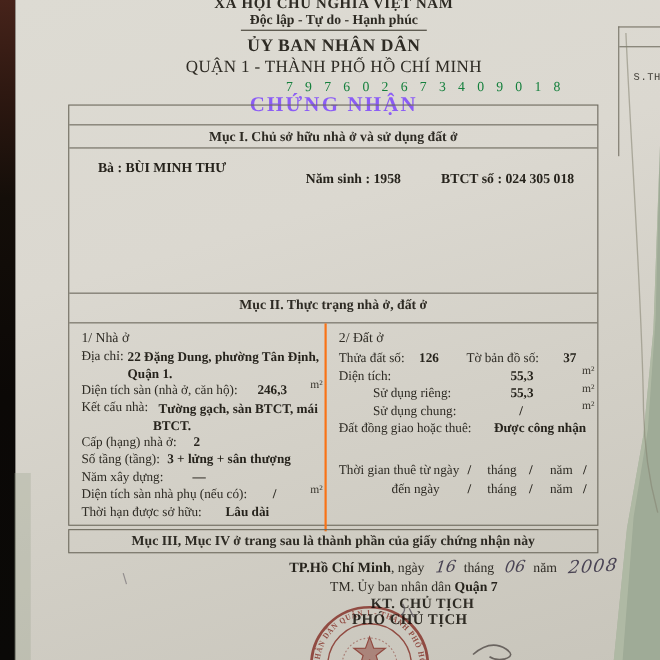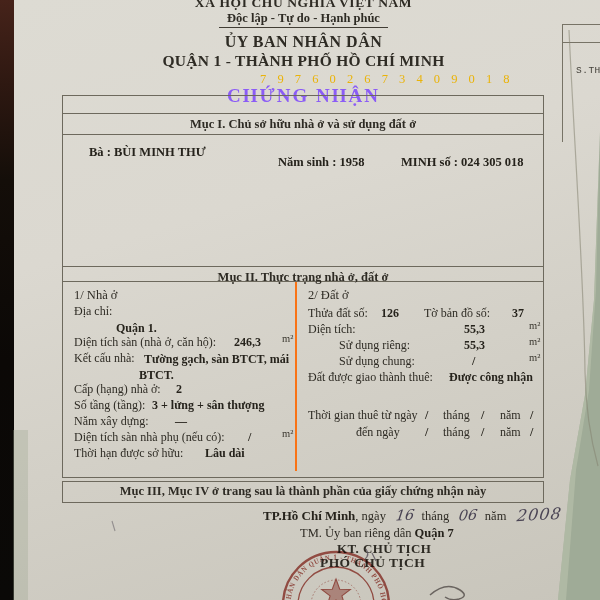--- a/index.html
+++ b/index.html
@@ -9,30 +9,30 @@
   .photo{position:absolute;inset:0;background:#111;}
   .dark-strip{position:absolute;left:0;top:0;width:14px;height:600px;
     background:linear-gradient(180deg,#46231a 0%,#2e1811 14%,#140e09 30%,#0b0806 60%,#0a0907 100%);}
   .paper{position:absolute;left:14px;top:0;width:586px;height:600px;
     background:linear-gradient(163deg,#dddbd3 0%,#dbd8d0 35%,#d3d0c7 62%,#c8c5bb 100%);}
   .hdr{width:483px;left:62px;text-align:center;white-space:nowrap;}
   .h-nat1{top:-5px;font-size:13.5px;font-weight:bold;letter-spacing:.6px;}
   .h-nat2{top:11px;font-size:12.5px;font-weight:bold;}
   .h-nat2 span{display:inline-block;border-bottom:1.4px solid #413d34;padding:0 8px 1px 8px;}
   .h-org1{top:33px;font-size:16px;font-weight:bold;letter-spacing:.5px;}
-  .h-org2{top:52px;font-size:15.5px;font-weight:bold;letter-spacing:.3px;}
-  .serial{top:72px;left:260px;font-size:12.5px;letter-spacing:2.5px;word-spacing:3px;color:#eab308;}
+  .h-org2{top:52px;font-size:15.5px;font-weight:normal;letter-spacing:.3px;}
+  .serial{top:72px;left:260px;font-size:12.5px;letter-spacing:2.5px;word-spacing:3px;color:#15803d;}
   .doc-title{top:85px;left:62px;width:483px;text-align:center;
     font-size:19px;font-weight:bold;letter-spacing:2px;color:#8b5cf6;}
   .tbl{left:62px;top:95px;width:482px;height:383px;border:1px solid #6d695d;box-sizing:border-box;}
   .r-space{height:17px;}
   .r-h1{height:22px;border-top:1px solid #6d695d;border-bottom:1px solid #6d695d;
         text-align:center;font-size:12.5px;font-weight:bold;line-height:21px;box-sizing:border-box;}
   .r-owner{height:131px;position:relative;}
-  .r-h2{height:16px;border-top:1px solid #6d695d;border-bottom:1px solid #6d695d;
+  .r-h2{height:28px;border-top:1px solid #6d695d;border-bottom:1px solid #6d695d;
         text-align:center;font-size:12.5px;font-weight:bold;line-height:21px;box-sizing:border-box;}
   .r-cols{height:189px;display:flex;}
   .col-left{width:234px;border-right:2px solid #f97316;position:relative;box-sizing:border-box;}
   .col-right{flex:1;position:relative;}
   .t12{font-size:12px;white-space:nowrap;}
   .t125{font-size:12.5px;white-space:nowrap;}
   .b{font-weight:bold;color:#26231c;}
   .unit{font-size:10.5px;color:#3a372f;}
   .foot-box{left:62px;top:481px;width:482px;height:22px;border:1px solid #6d695d;
     box-sizing:border-box;text-align:center;font-size:12.5px;font-weight:600;line-height:19px;}
@@ -72,29 +72,30 @@
 
   <div class="abs doc-title">CHỨNG NHẬN</div>
 
   <div class="abs tbl">
     <div class="r-space"></div>
     <div class="r-h1">Mục I. Chủ sở hữu nhà ở và sử dụng đất ở</div>
 
     <div class="r-owner">
       <span class="abs t125 b" style="left:26px;top:10px"><span>Bà :</span> <span>BÙI MINH THƯ</span></span>
       <span class="abs t125 b" style="left:215px;top:20px"><span>Năm sinh :</span> <span>1958</span></span>
-      <span class="abs t125 b" style="left:338px;top:20px"><span>MINH số :</span> <span>024 305 018</span></span>
+      <span class="abs t125 b" style="left:338px;top:20px"><span>BTCT số :</span> <span>024 305 018</span></span>
     </div>
 
     <div class="r-h2">Mục II. Thực trạng nhà ở, đất ở</div>
 
     <div class="r-cols">
       <div class="col-left">
         <span class="abs t125" style="left:11px;top:6px">1/ Nhà ở</span>
         <span class="abs t12" style="left:11px;top:22px">Địa chỉ:</span>
+        <span class="abs t12 b" style="left:53px;top:23px">22 Đặng Dung, phường Tân Định,</span>
         <span class="abs t12 b" style="left:53px;top:39px">Quận 1.</span>
         <span class="abs t12" style="left:11px;top:53px">Diện tích sàn (nhà ở, căn hộ):</span>
         <span class="abs t12 b" style="left:171px;top:53px">246,3</span>
         <span class="abs unit" style="left:219px;top:51px">m²</span>
         <span class="abs t12" style="left:11px;top:69px">Kết cấu nhà:</span>
         <span class="abs t12 b" style="left:81px;top:70px">Tường gạch, sàn BTCT, mái</span>
         <span class="abs t12 b" style="left:76px;top:86px">BTCT.</span>
         <span class="abs t12" style="left:11px;top:100px">Cấp (hạng) nhà ở:</span>
         <span class="abs t12 b" style="left:113px;top:100px">2</span>
         <span class="abs t12" style="left:11px;top:116px">Số tầng (tầng):</span>
@@ -116,21 +117,21 @@
         <span class="abs t12 b" style="left:215px;top:24px">37</span>
         <span class="abs t12" style="left:11px;top:40px">Diện tích:</span>
         <span class="abs t12 b" style="left:167px;top:40px">55,3</span>
         <span class="abs unit" style="left:232px;top:38px">m²</span>
         <span class="abs t12" style="left:42px;top:56px">Sử dụng riêng:</span>
         <span class="abs t12 b" style="left:167px;top:56px">55,3</span>
         <span class="abs unit" style="left:232px;top:54px">m²</span>
         <span class="abs t12" style="left:42px;top:72px">Sử dụng chung:</span>
         <span class="abs t12 b" style="left:175px;top:72px">/</span>
         <span class="abs unit" style="left:232px;top:70px">m²</span>
-        <span class="abs t12" style="left:11px;top:88px">Đất được giao thành thuê:</span>
+        <span class="abs t12" style="left:11px;top:88px">Đất đồng giao hoặc thuê:</span>
         <span class="abs t12 b" style="left:152px;top:88px">Được công nhận</span>
         <span class="abs t12" style="left:11px;top:126px">Thời gian thuê từ ngày</span>
         <span class="abs t12 b" style="left:128px;top:126px">/</span>
         <span class="abs t12" style="left:146px;top:126px">tháng</span>
         <span class="abs t12 b" style="left:184px;top:126px">/</span>
         <span class="abs t12" style="left:203px;top:126px">năm</span>
         <span class="abs t12 b" style="left:233px;top:126px">/</span>
         <span class="abs t12" style="left:59px;top:143px">đến ngày</span>
         <span class="abs t12 b" style="left:128px;top:143px">/</span>
         <span class="abs t12" style="left:146px;top:143px">tháng</span>
@@ -143,21 +144,21 @@
 
   <div class="abs foot-box">Mục III, Mục IV ở trang sau là thành phần của giấy chứng nhận này</div>
 
   <div class="abs sign-date">
     <span class="b" style="font-size:13px">TP.Hồ Chí Minh</span><span>, ngày</span>
     <span class="hand">16</span><span>tháng</span>
     <span class="hand">06</span><span>năm</span>
     <span class="hand hand-big">2008</span>
   </div>
   <div class="abs tm-line">
-    <span>TM. Ủy ban riêng dân</span>
+    <span>TM. Ủy ban nhân dân</span>
     <span class="b">Quận 7</span>
   </div>
   <div class="abs pho-line">PHÓ CHỦ TỊCH</div>
   <div class="abs kt-line">KT. CHỦ TỊCH</div>
 
   <svg class="abs seal-svg" width="168" height="57" viewBox="0 0 168 57">
     <defs>
       <path id="sealArc" d="M 38.5,62 A 45.5,45.5 0 0 1 129.5,62" fill="none"></path>
     </defs>
     <circle cx="84" cy="62" r="53" fill="none" stroke="#a8433a" stroke-width="2.4"></circle>

